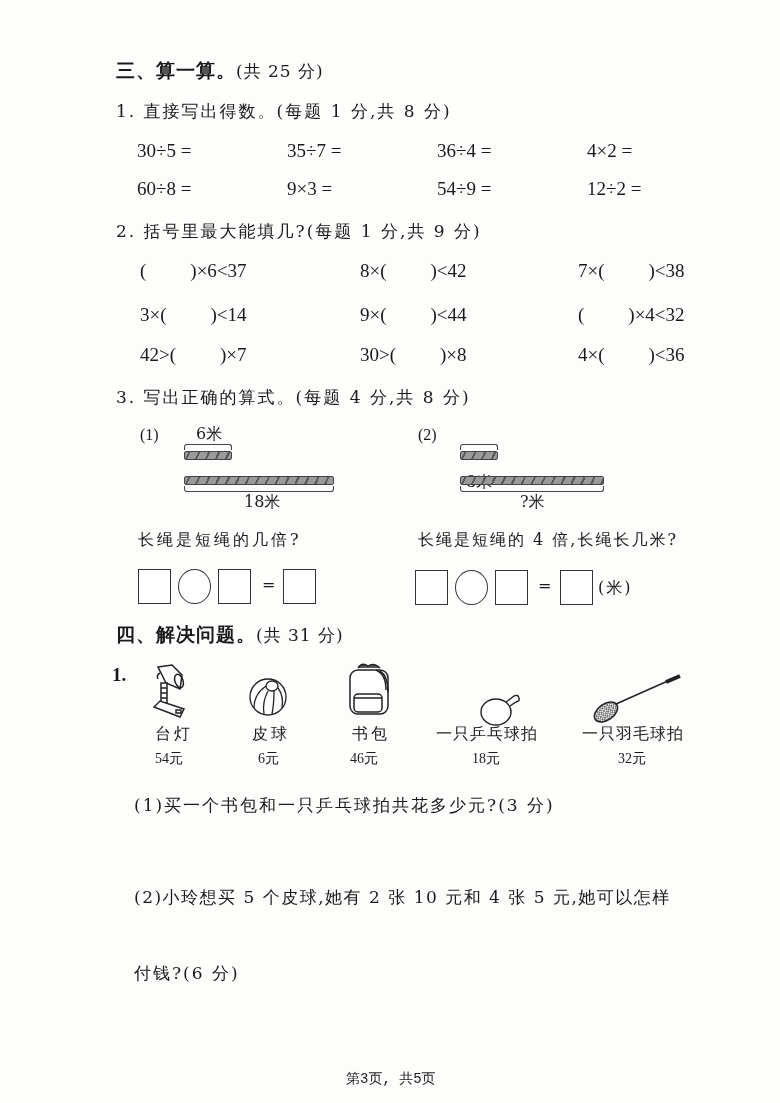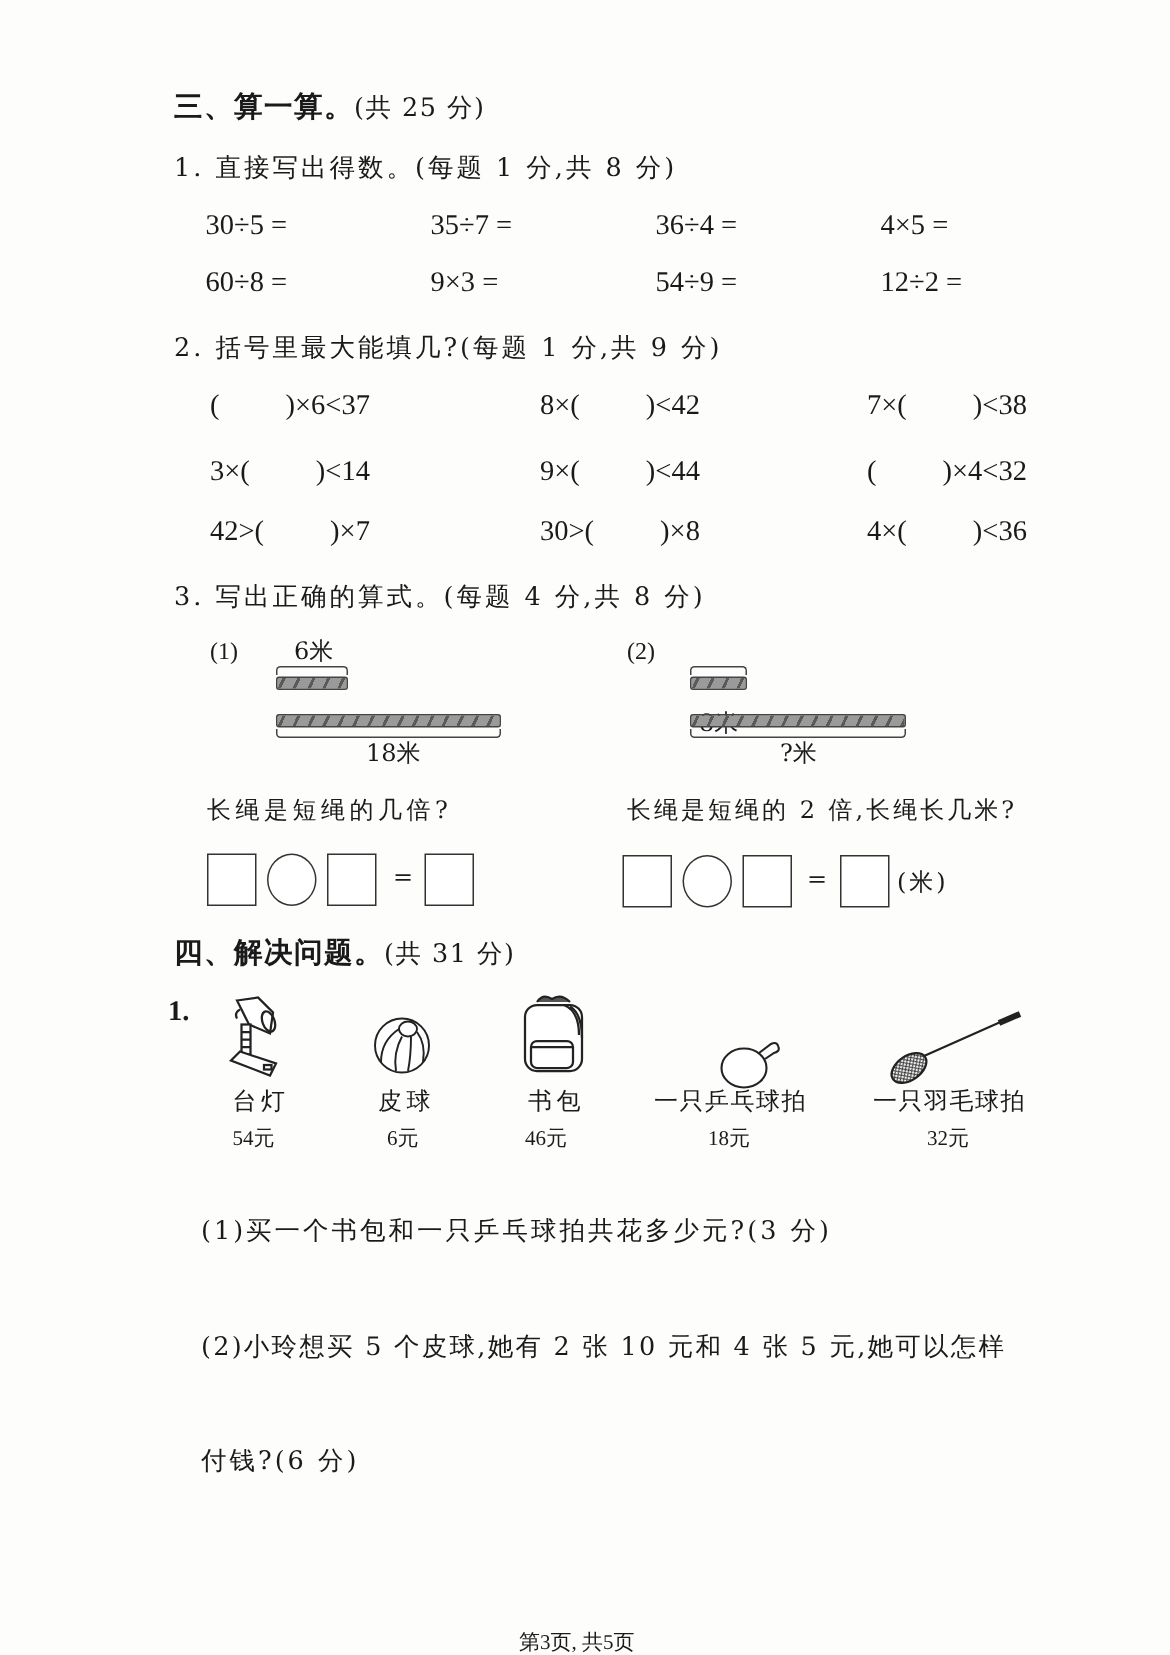--- a/index.html
+++ b/index.html
@@ -16,34 +16,34 @@
   .small { font-size: 16px; }
   .label { font-size: 16px; letter-spacing: 3px; }
   .price { font-family: "Liberation Serif", serif; font-size: 14px; }
   .box { position: absolute; width: 31px; height: 33px; border: 1.5px solid #333; background: #fff; }
   .circle { position: absolute; width: 31px; height: 33px; border: 1.5px solid #333; border-radius: 50%; background: #fff; }
   .rope { position: absolute; height: 7px; border: 1px solid #444; border-radius: 2px;
     background: repeating-linear-gradient(115deg, #9a9a9a 0 3px, #5a5a5a 3px 5px, #9a9a9a 5px 9px); }
   .brace { position: absolute; height: 5px; border: 1px solid #444; }
   .brace.top { border-bottom: none; border-radius: 3px 3px 0 0; }
   .brace.bot { border-top: none; border-radius: 0 0 3px 3px; }
-  .footer { font-family: Liberation Serif, serif; font-size: 14px; margin-top: 16px; }
+  .footer { font-family: Liberation Mono, monospace; font-size: 14px; }
 </style>
 </head>
 <body>
 
 <div class="abs h-section" style="left:116px;top:58px;">
   <span>三、算一算。</span><span class="score">(共 25 分)</span>
 </div>
 
 <div class="abs q-title" style="left:116px;top:100px;">1. 直接写出得数。(每题 1 分,共 8 分)</div>
 <div class="abs expr" style="left:137px;top:140px;">30÷5 =</div>
 <div class="abs expr" style="left:287px;top:140px;">35÷7 =</div>
 <div class="abs expr" style="left:437px;top:140px;">36÷4 =</div>
-<div class="abs expr" style="left:587px;top:140px;">4×5 =</div>
+<div class="abs expr" style="left:587px;top:140px;">4×2 =</div>
 <div class="abs expr" style="left:137px;top:178px;">60÷8 =</div>
 <div class="abs expr" style="left:287px;top:178px;">9×3 =</div>
 <div class="abs expr" style="left:437px;top:178px;">54÷9 =</div>
 <div class="abs expr" style="left:587px;top:178px;">12÷2 =</div>
 
 <div class="abs q-title" style="left:116px;top:220px;">2. 括号里最大能填几?(每题 1 分,共 9 分)</div>
 
 <div class="abs expr" style="left:140px;top:260px;"><span>(</span><span class="paren-gap"></span><span>)×6&lt;37</span></div>
 <div class="abs expr" style="left:360px;top:260px;"><span>8×(</span><span class="paren-gap"></span><span>)&lt;42</span></div>
 <div class="abs expr" style="left:578px;top:260px;"><span>7×(</span><span class="paren-gap"></span><span>)&lt;38</span></div>
@@ -68,21 +68,21 @@
 
 <div class="abs expr small" style="left:418px;top:426px;">(2)</div>
 <div class="abs small" style="left:466px;top:424px;margin-top:48px;">8米</div>
 <div class="brace top" style="left:460px;top:444px;width:36px;"></div>
 <div class="rope" style="left:460px;top:451px;width:36px;"></div>
 <div class="rope" style="left:460px;top:476px;width:142px;"></div>
 <div class="brace bot" style="left:460px;top:486px;width:142px;"></div>
 <div class="abs small" style="left:520px;top:492px;">?米</div>
 
 <div class="abs label" style="left:138px;top:530px;">长绳是短绳的几倍?</div>
-<div class="abs label" style="left:418px;top:530px;letter-spacing:2px;">长绳是短绳的 2 倍,长绳长几米?</div>
+<div class="abs label" style="left:418px;top:530px;letter-spacing:2px;">长绳是短绳的 4 倍,长绳长几米?</div>
 
 <div class="box" style="left:138px;top:569px;"></div>
 <div class="circle" style="left:178px;top:569px;"></div>
 <div class="box" style="left:218px;top:569px;"></div>
 <div class="abs" style="left:262px;top:575px;font-size:16px;">=</div>
 <div class="box" style="left:283px;top:569px;"></div>
 
 <div class="box" style="left:415px;top:570px;"></div>
 <div class="circle" style="left:455px;top:570px;"></div>
 <div class="box" style="left:495px;top:570px;"></div>
@@ -152,17 +152,17 @@
 <div class="abs price" style="left:155px;top:750px;">54元</div>
 <div class="abs label" style="left:252px;top:724px;">皮球</div>
 <div class="abs price" style="left:258px;top:750px;">6元</div>
 <div class="abs label" style="left:352px;top:724px;">书包</div>
 <div class="abs price" style="left:350px;top:750px;font-family:Liberation Serif, serif;">46元</div>
 <div class="abs label" style="left:436px;top:724px;letter-spacing:1px;">一只乒乓球拍</div>
 <div class="abs price" style="left:472px;top:750px;">18元</div>
 <div class="abs label" style="left:582px;top:724px;letter-spacing:1px;">一只羽毛球拍</div>
 <div class="abs price" style="left:618px;top:750px;">32元</div>
 
-<div class="abs q-title" style="left:134px;top:794px;margin-top:15px;">(1)买一个书包和一只乒乓球拍共花多少元?(3 分)</div>
+<div class="abs q-title" style="left:134px;top:794px;">(1)买一个书包和一只乒乓球拍共花多少元?(3 分)</div>
 <div class="abs q-title" style="left:134px;top:886px;letter-spacing:1.5px;">(2)小玲想买 5 个皮球,她有 2 张 10 元和 4 张 5 元,她可以怎样</div>
 <div class="abs q-title" style="left:134px;top:962px;">付钱?(6 分)</div>
 
 <div class="abs footer" style="left:346px;top:1070px;">第3页, 共5页</div>
 
 </body></html>

